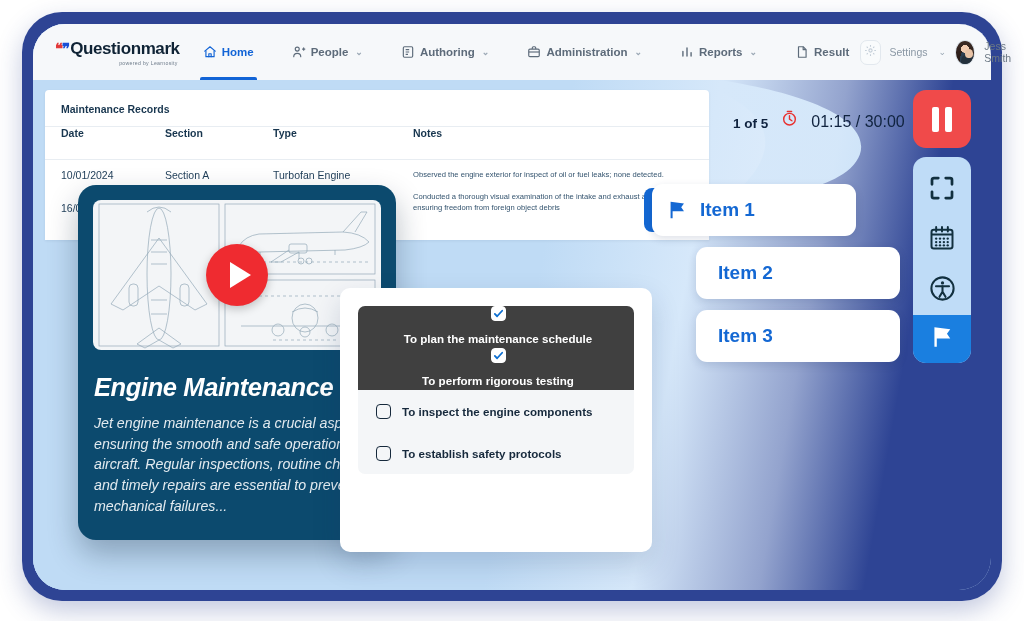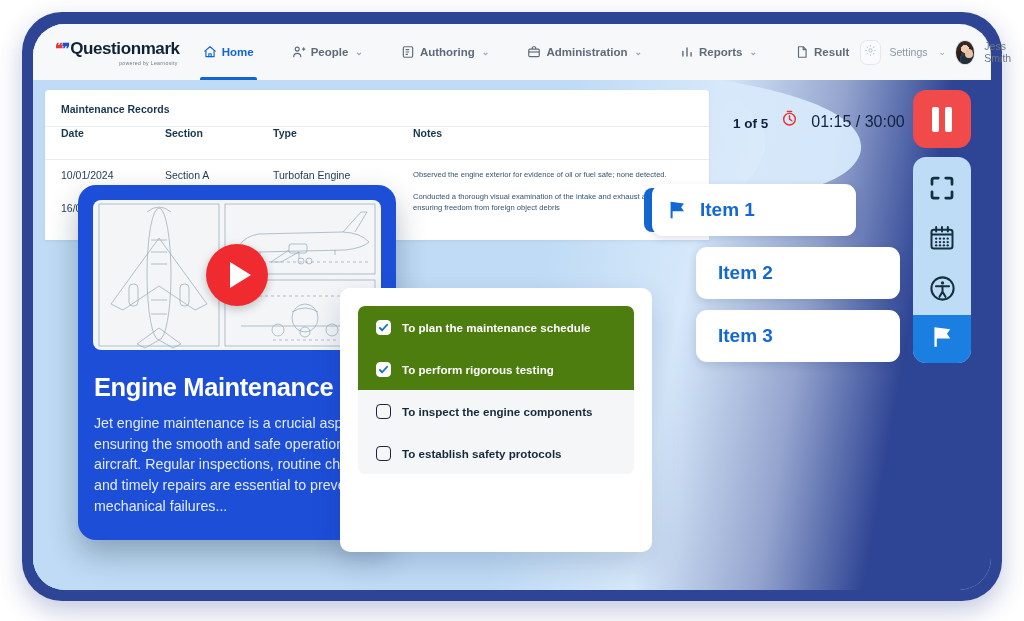--- a/index.html
+++ b/index.html
@@ -117,23 +117,24 @@
   .c3 { width:140px; flex:none; }
   .c4 { flex:1; }
   .rec-row .c1,.rec-row .c2,.rec-row .c3 { font-size:10.5px; color:#1d3c57; }
   .rec-note { font-size:7.6px; color:#33536e; line-height:1.42; }
   .rec-row + .rec-row { margin-top:2px; }
 
   
   .media-card {
     position:absolute; left:78px; top:185px;
     width:318px; height:355px;
-    background:#1d4ed8; border-radius:18px;
+    background:#0c4a6e; border-radius:18px;
     z-index:30; overflow:hidden;
     box-shadow: 0 14px 30px rgba(10,30,50,0.30);
+    font-style: italic;
   }
   .video-thumb {
     position:absolute; left:15px; top:15px; right:15px; height:150px;
     background:#f3f5f7; border-radius:8px; overflow:hidden;
   }
   .play-btn {
     position:absolute; left:50%; top:50%; transform:translate(-50%,-50%);
     width:62px; height:62px; border-radius:50%; background:#ef2b30;
     display:flex; align-items:center; justify-content:center;
     box-shadow:0 3px 10px rgba(0,0,0,0.22);
@@ -164,21 +165,21 @@
   .quiz-q {
     font-size:13.4px; font-weight:700; color:#14283c;
     line-height:1.34; margin-bottom:15px;
   }
   .opt-wrap { background:#f4f6f8; border-radius:7px; overflow:hidden; }
   .opt {
     display:flex; align-items:center; gap:11px;
     height:42px; padding:0 14px 0 18px;
     font-size:11.6px; font-weight:700; color:#16293c;
   }
-  .opt.sel { background:#4d7c0f; color:#ffffff; }
+  .opt.sel { background:#404040; color:#ffffff;flex-direction:column; }
   .cbx {
     width:15px; height:15px; flex:none; border-radius:4px;
     border:1.8px solid #16293c; background:transparent;
     display:flex; align-items:center; justify-content:center;
   }
   .opt.sel .cbx { background:#ffffff; border-color:#ffffff; }
   .cbx svg { display:none; }
   .opt.sel .cbx svg { display:block; }
 
   
@@ -369,21 +370,21 @@
       <div class="c2">Section</div>
       <div class="c3">Type</div>
       <div class="c4">Notes</div>
     </div>
     <div class="rec-sep"></div>
 
     <div class="rec-row">
       <div class="c1">10/01/2024</div>
       <div class="c2">Section A</div>
       <div class="c3">Turbofan Engine</div>
-      <div class="c4 rec-note">Observed the engine exterior for evidence of oil or fuel safe; none detected.</div>
+      <div class="c4 rec-note">Observed the engine exterior for inspect of oil or fuel leaks; none detected.</div>
     </div>
     <div class="rec-row">
       <div class="c1">16/01/2024</div>
       <div class="c2">Section B</div>
       <div class="c3">Turbofan Engine</div>
       <div class="c4 rec-note">Conducted a thorough visual examination of the intake and exhaust areas, ensuring freedom from foreign object debris</div>
     </div>
     <div class="rec-row">
       
       

